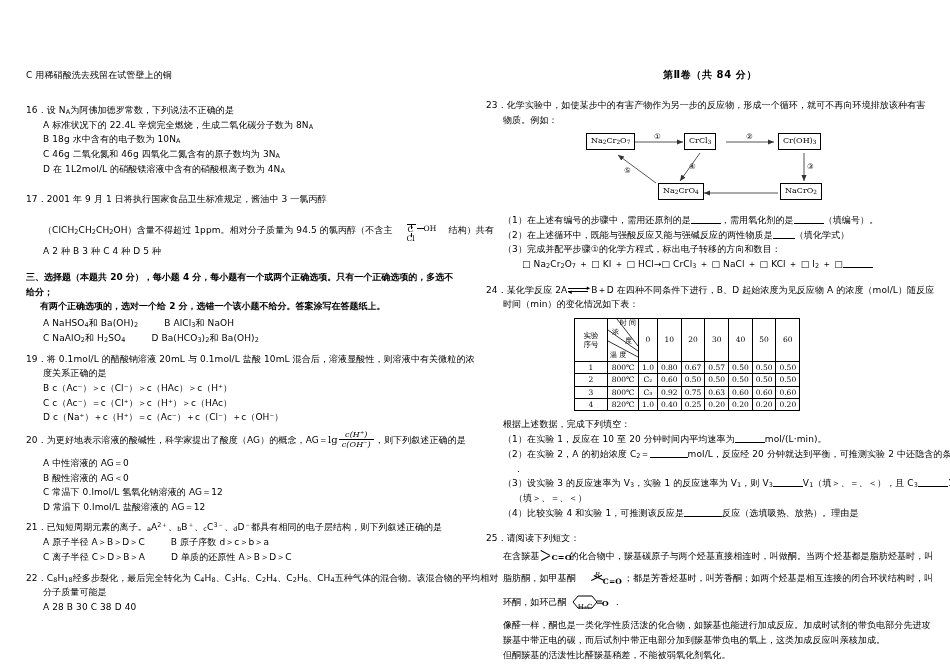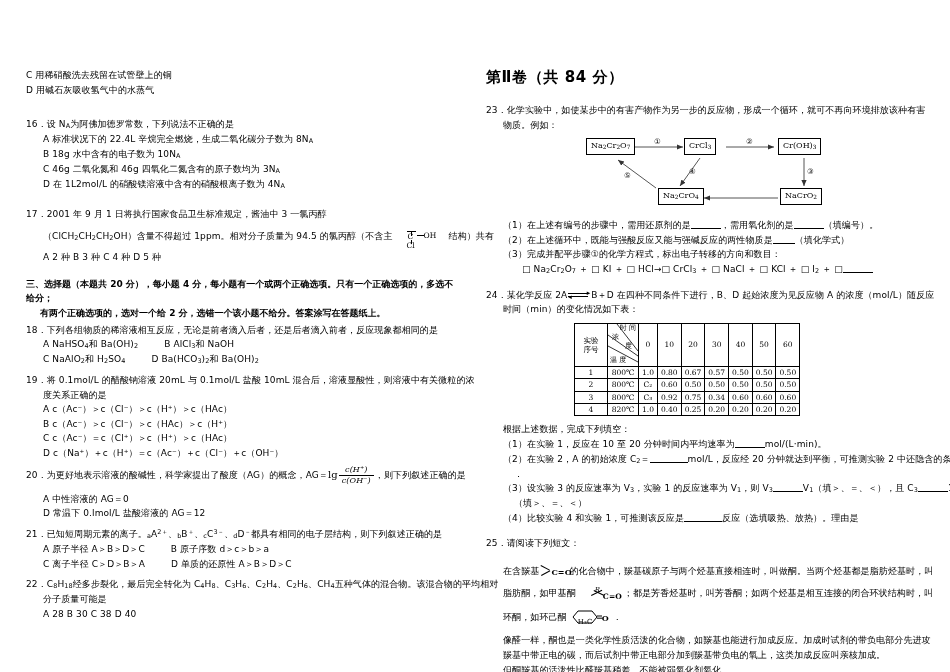--- a/index.html
+++ b/index.html
@@ -63,23 +63,23 @@
   .optgap-l { display: inline-block; width: 26px; }
   
   .section-head {
     font-weight: bold;
     line-height: 1.62;
     margin-top: 12px;
   }
   .section-head .l2 { padding-left: 14px; display: block; }
   
   .vol-title {
-    text-align: left;
+    text-align: center;
     font-weight: bold;
-    font-size: 15px;
+    font-size: 10px;
     letter-spacing: .6px;
     margin-bottom: 16px;
   }
   .part-head {
     font-weight: bold;
     margin-bottom: 5px;
     letter-spacing: .3px;
   }
   
   .frac {
@@ -276,84 +276,81 @@
   .sq { font-family: "DejaVu Sans", sans-serif; }
 </style>
 </head>
 <body>
 
 <div class="page">
 
   <div class="col col-left">
 
     <div class="line">C 用稀硝酸洗去残留在试管壁上的铜</div>
-    <div class="line">D 用碱石灰吸收氢气中的水蒸气</div>
 
     <div class="gap-md"></div>
 
     <div class="q">
       <div class="line">
         <span>16．</span><span>设 N</span><sub>A</sub><span>为阿佛加德罗常数，下列说法不正确的是</span>
       </div>
       <div class="line indent1"><span>A 标准状况下的 22.4L 辛烷完全燃烧，生成二氧化碳分子数为 8N</span><sub>A</sub></div>
       <div class="line indent1"><span>B 18g 水中含有的电子数为 10N</span><sub>A</sub></div>
       <div class="line indent1"><span>C 46g 二氧化氮和 46g 四氧化二氮含有的原子数均为 3N</span><sub>A</sub></div>
       <div class="line indent1"><span>D 在 1L2mol/L 的硝酸镁溶液中含有的硝酸根离子数为 4N</span><sub>A</sub></div>
     </div>
 
     <div class="gap-sm"></div>
 
     <div class="q">
       <div class="line">
         <span>17．</span><span>2001 年 9 月 1 日将执行国家食品卫生标准规定，酱油中 3 一氯丙醇</span>
       </div>
-      <div class="line indent1" style="margin-top:8px">
+      <div class="line indent1" style="margin-top:16px">
         <span>（ClCH</span><sub>2</sub><span>CH</span><sub>2</sub><span>CH</span><sub>2</sub><span>OH）含量不得超过 1ppm。相对分子质量为 94.5 的氯丙醇（不含主</span><span class="struct-cl"><span class="bar-top"></span><span class="sc-c">C</span><span class="bar-v1"></span><span class="bar-r"></span><span class="sc-oh">OH</span><span class="bar-v2"></span><span class="sc-cl">Cl</span></span><span>结构）共有</span>
       </div>
       <div class="line indent1" style="margin-top:6px">A 2 种    B 3 种    C 4 种    D 5 种</div>
     </div>
 
     <div class="section-head">
       <span class="l2" style="padding-left:0">三、选择题（本题共 20 分），每小题 4 分，每小题有一个或两个正确选项。只有一个正确选项的，多选不给分；</span>
       <span class="l2">有两个正确选项的，选对一个给 2 分，选错一个该小题不给分。答案涂写在答题纸上。</span>
     </div>
 
     <div style="margin-top:2px">
-      <div class="line">
-        <span>18．</span><span>下列各组物质的稀溶液相互反应，无论是前者滴入后者，还是后者滴入前者，反应现象都相同的是</span>
-      </div>
       <div class="line indent1">
         <span>A  NaHSO</span><sub>4</sub><span>和 Ba(OH)</span><sub>2</sub><span class="optgap-l"></span><span>B  AlCl</span><sub>3</sub><span>和 NaOH</span>
       </div>
       <div class="line indent1">
         <span>C  NaAlO</span><sub>2</sub><span>和 H</span><sub>2</sub><span>SO</span><sub>4</sub><span class="optgap-l"></span><span>D  Ba(HCO</span><sub>3</sub><span>)</span><sub>2</sub><span>和 Ba(OH)</span><sub>2</sub>
       </div>
     </div>
 
     <div class="gap-sm"></div>
 
     <div>
       <div class="line">
         <span>19．</span><span>将 0.1mol/L 的醋酸钠溶液 20mL 与 0.1mol/L 盐酸 10mL 混合后，溶液显酸性，则溶液中有关微粒的浓</span>
       </div>
       <div class="line indent1">度关系正确的是</div>
-      <div class="line indent1">A   c（Ac⁻）＞c（Cl⁻）＞c（H⁺）＞c（HAc）</div>
       <div class="line indent1">B  c（Ac⁻）＞c（Cl⁻）＞c（HAc）＞c（H⁺）</div>
       <div class="line indent1">C  c（Ac⁻）＝c（Cl⁺）＞c（H⁺）＞c（HAc）</div>
       <div class="line indent1">D  c（Na⁺）＋c（H⁺）＝c（Ac⁻）＋c（Cl⁻）＋c（OH⁻）</div>
     </div>
 
     <div class="gap-sm"></div>
 
     <div>
       <div class="line">
         <span>20．</span><span>为更好地表示溶液的酸碱性，科学家提出了酸度（AG）的概念，AG＝</span><span class="lg">lg</span><span class="frac"><span class="num">c(H⁺)</span><span class="den">c(OH⁻)</span></span><span>，则下列叙述正确的是</span>
       </div>
       <div class="gap-sm"></div>
       <div class="line indent1">A  中性溶液的 AG＝0</div>
+      <div class="line indent1">B  酸性溶液的 AG＜0</div>
+      <div class="line indent1">C  常温下 0.lmol/L 氢氧化钠溶液的 AG＝12</div>
       <div class="line indent1">D  常温下 0.lmol/L 盐酸溶液的 AG＝12</div>
     </div>
 
     <div class="gap-sm"></div>
 
     <div>
       <div class="line">
         <span>21．</span><span>已知短周期元素的离子。</span><sub>a</sub><span>A</span><sup>2＋</sup><span>、</span><sub>b</sub><span>B</span><sup>＋</sup><span>、</span><sub>c</sub><span>C</span><sup>3－</sup><span>、</span><sub>d</sub><span>D</span><sup>－</sup><span>都具有相同的电子层结构，则下列叙述正确的是</span>
       </div>
       <div class="line indent1">
@@ -497,21 +494,21 @@
             <td>0.50</td>
             <td>0.50</td>
             <td>0.50</td>
           </tr>
           <tr>
             <td>3</td>
             <td>800℃</td>
             <td>C₃</td>
             <td>0.92</td>
             <td>0.75</td>
-            <td>0.34</td>
+            <td>0.63</td>
             <td>0.60</td>
             <td>0.60</td>
             <td>0.60</td>
           </tr>
           <tr>
             <td>4</td>
             <td>820℃</td>
             <td>1.0</td>
             <td>0.40</td>
             <td>0.25</td>
@@ -540,21 +537,21 @@
         <span>（4）比较实验 4 和实验 1，可推测该反应是</span><span class="fillblank w3"></span><span>反应（选填吸热、放热）。理由是</span>
       </div>
     </div>
 
     <div class="gap-md"></div>
 
     <div>
       <div class="line">
         <span>25．</span><span>请阅读下列短文：</span>
       </div>
-      <div class="wrapline indent1" style="margin-top:13px">
+      <div class="wrapline indent1" style="margin-top:3px">
         <span>在含羰基</span><span class="st-carbonyl"><span class="v1"></span><span class="v2"></span><span class="co">C=O</span></span><span>的化合物中，羰基碳原子与两个烃基直接相连时，叫做酮。当两个烃基都是脂肪烃基时，叫</span>
       </div>
       <div class="wrapline indent1" style="margin-top:8px">
         <span>脂肪酮，如甲基酮</span><span class="st-methylketone"><span class="h3c">H₃C</span><span class="b1"></span><span class="b2"></span><span class="rr">R</span><span class="co2">C=O</span></span><span>；都是芳香烃基时，叫芳香酮；如两个烃基是相互连接的闭合环状结构时，叫</span>
       </div>
       <div class="wrapline indent1" style="margin-top:8px">
         <span>环酮，如环己酮</span><span class="st-cyclohexanone"><svg class="hex" width="34" height="14">
               <polygon points="4,7 9,1 23,1 28,7 23,13 9,13" fill="none" stroke="#000" stroke-width="1"></polygon>
               <line x1="28" y1="6" x2="33" y2="6" stroke="#000" stroke-width="1"></line>
               <line x1="28" y1="8.2" x2="33" y2="8.2" stroke="#000" stroke-width="1"></line>

